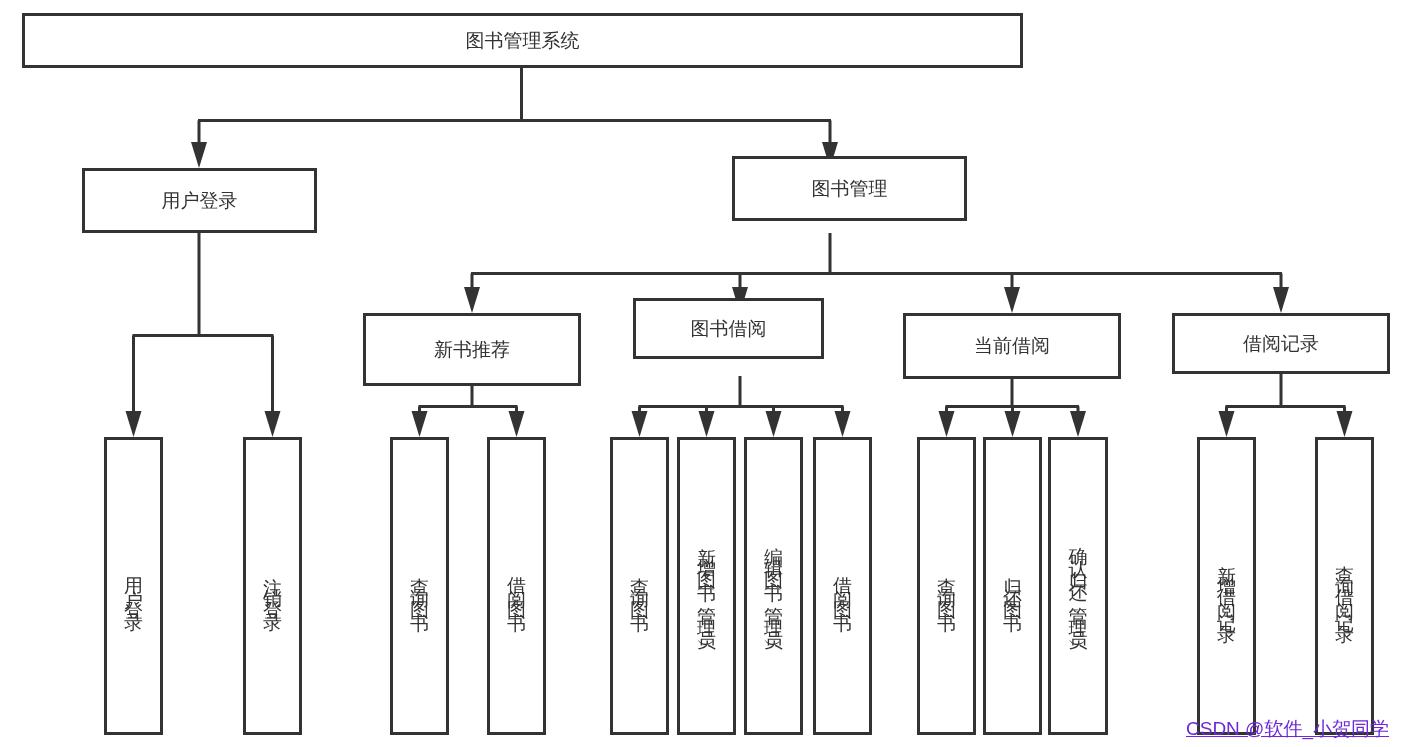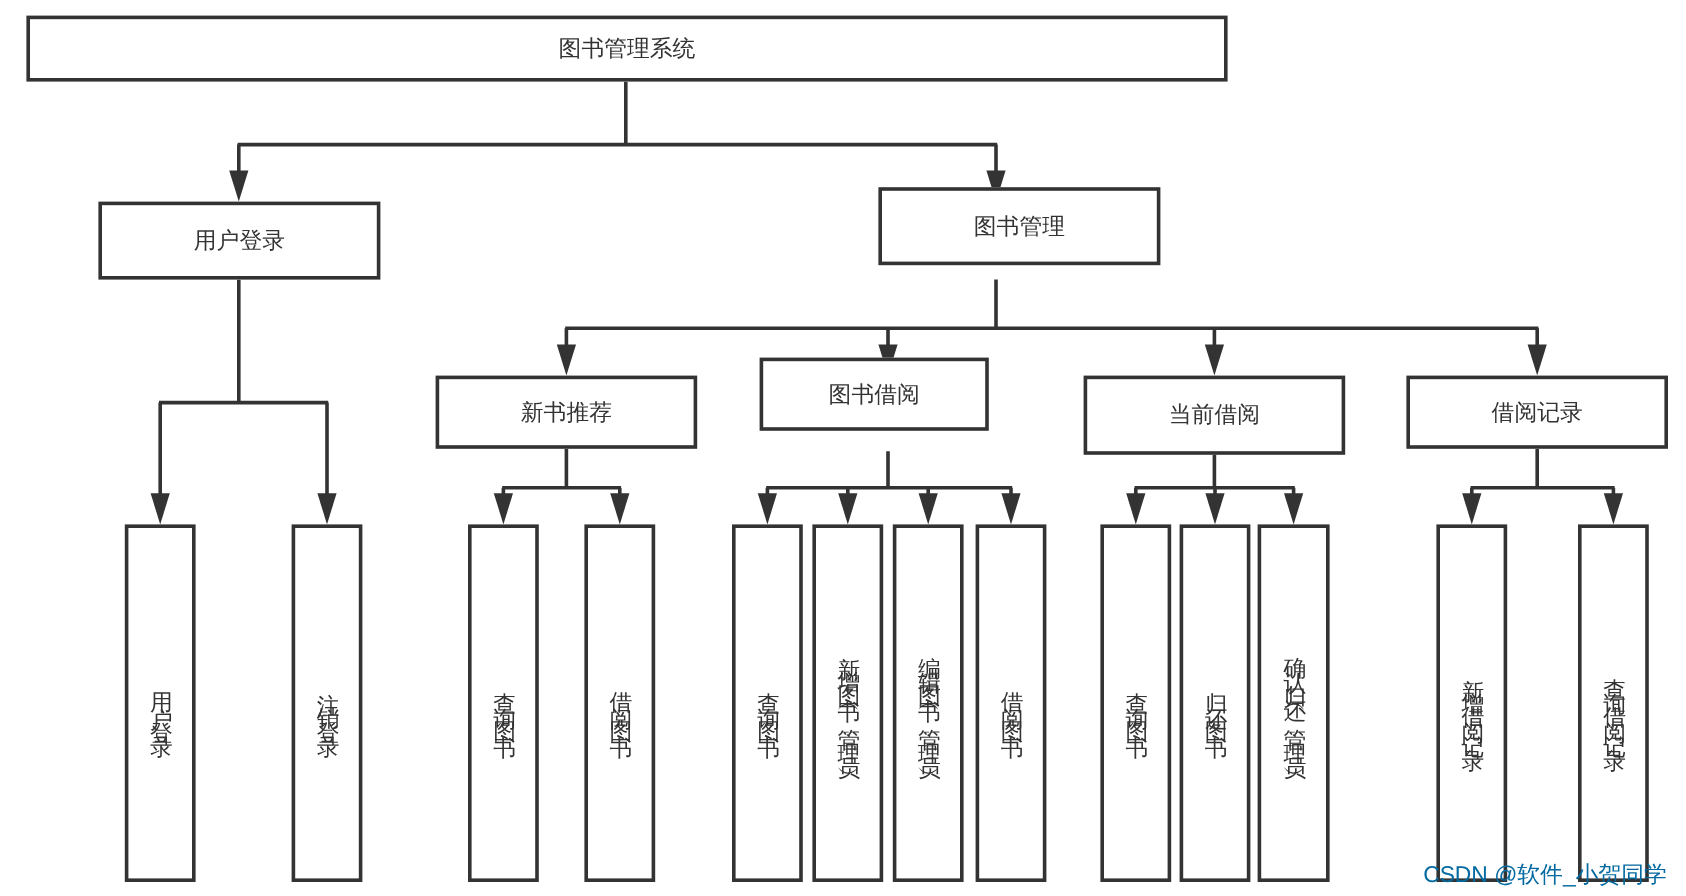--- a/index.html
+++ b/index.html
@@ -36,23 +36,24 @@
     font-size: 19px;
     letter-spacing: 12px;
     color: #333333;
     white-space: nowrap;
   }
   .watermark {
     position: absolute;
     left: 1186px;
     top: 716px;
     font-size: 19px;
-    color: #0369a1;
+    color: #6d28d9;
     z-index: 2;
     white-space: nowrap;
+    text-decoration: underline;
   }
 </style>
 </head>
 <body>
 
 <div id="canvas">
 
   <svg id="connector-layer" viewBox="0 0 1405 747" xmlns="http://www.w3.org/2000/svg">
     <g stroke="#333333" stroke-width="3" fill="none">
       <path d="M521.5 68 V120.5
@@ -116,21 +117,21 @@
     <span>图书管理系统</span>
   </div>
 
   <div class="box" style="left:82px; top:168px; width:235px; height:65px;">
     <span>用户登录</span>
   </div>
   <div class="box" style="left:712px; top:156px; width:235px; height:65px;margin-left:20px;">
     <span>图书管理</span>
   </div>
 
-  <div class="box" style="left:363px; top:313px; width:218px; height:61px;justify-content:center;">
+  <div class="box" style="left:363px; top:313px; width:218px; height:73px;justify-content:center;">
     <span>新书推荐</span>
   </div>
   <div class="box" style="left:633px; top:298px; width:191px; height:61px;align-items:center;">
     <span>图书借阅</span>
   </div>
   <div class="box" style="left:903px; top:313px; width:218px; height:66px;">
     <span>当前借阅</span>
   </div>
   <div class="box" style="left:1172px; top:313px; width:218px; height:61px;font-family:Liberation Serif, serif;">
     <span>借阅记录</span>

